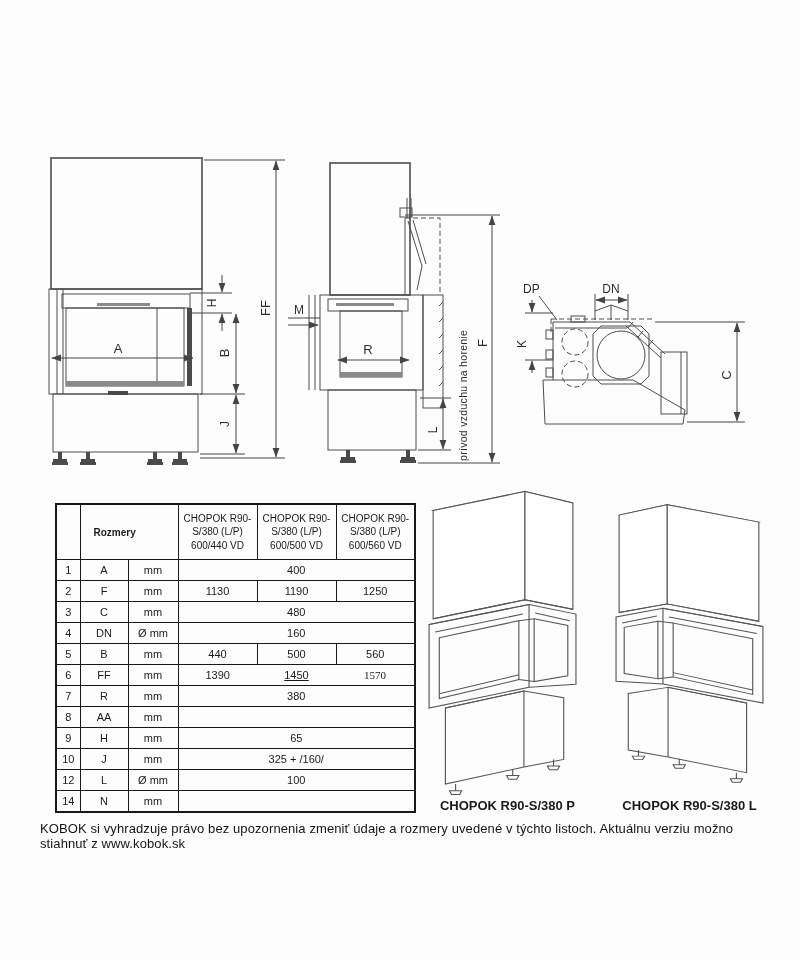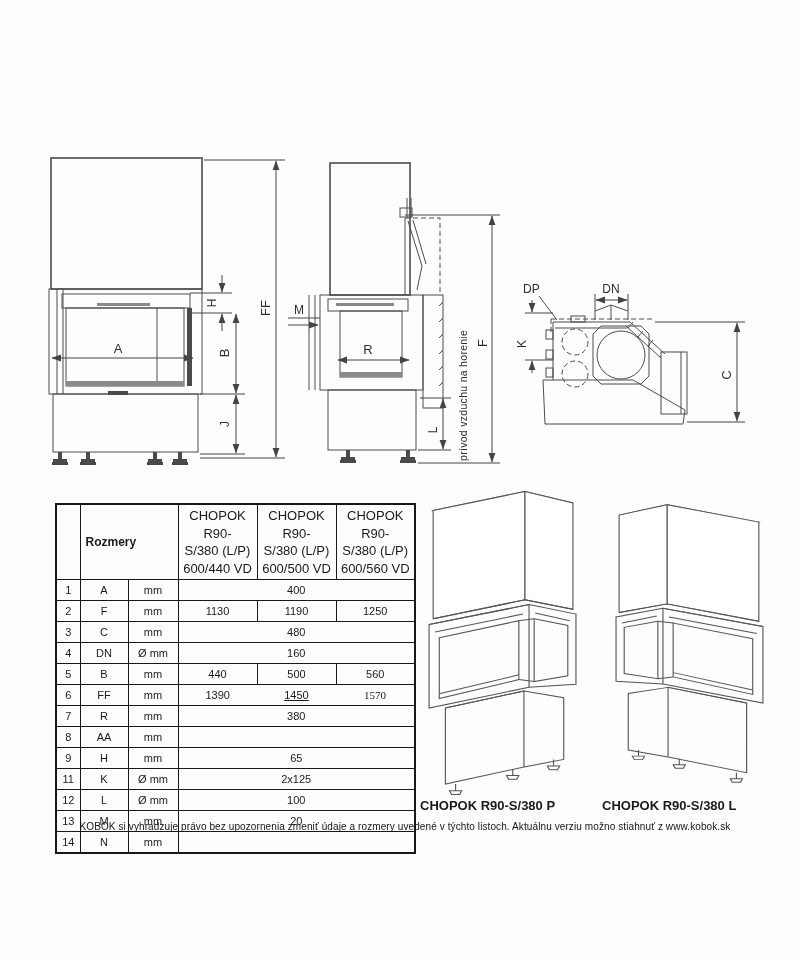--- a/index.html
+++ b/index.html
@@ -23,34 +23,34 @@
   
   table.spec{
     border-collapse:collapse;table-layout:fixed;width:360px;
     border:2px solid #181818;font-size:11px;
   }
   table.spec td,table.spec th{
     border:1.4px solid #181818;text-align:center;vertical-align:middle;
     padding:1px 1px;height:18px;overflow:hidden;
   }
   table.spec th.prod{
-    font-weight:normal;font-size:13px;line-height:1.35;white-space:pre-line;
+    font-weight:normal;font-size:10px;line-height:1.35;white-space:pre-line;
     height:50px;padding:2px 3px;
   }
-  table.spec th.rozmery{font-size:12px;text-align:left;padding-left:5px;font-weight:bold;}
+  table.spec th.rozmery{font-size:10px;text-align:left;padding-left:13px;font-weight:bold;}
   table.spec col.c-num{width:24px;}
   table.spec col.c-dim{width:48px;}
   table.spec col.c-unit{width:50px;}
   table.spec col.c-v{width:79px;}
   table.spec tr.seam td.v1{border-right:none;}
   table.spec tr.seam td.v2{border-left:none;border-right:none;text-decoration:underline;}
   table.spec tr.seam td.v3{border-left:none;font-family:Liberation Serif, serif;}
 
-  .caption{font-weight:bold;font-size:13px;}
-  .footer{font-size:10px;color:#141414;letter-spacing:0.1px;text-align:center;}
+  .caption{font-weight:bold;font-size:13px;text-align:center;}
+  .footer{font-size:13px;color:#141414;letter-spacing:0.1px;}
 </style>
 </head>
 <body>
 
 <svg width="0" height="0" class="abs" style="left:0;top:0" aria-hidden="true">
   <defs>
     <marker id="arr" viewBox="0 0 10 8" refX="9" refY="4" markerWidth="10" markerHeight="8" orient="auto-start-reverse">
       <path d="M0,0.6 L9.6,4 L0,7.4 Z" fill="#444"></path>
     </marker>
   </defs>
@@ -299,36 +299,30 @@
     <td>mm</td>
     <td colspan="3"></td>
   </tr>
   <tr>
     <td>9</td>
     <td>H</td>
     <td>mm</td>
     <td colspan="3">65</td>
   </tr>
   <tr>
-    <td>11</td>
-    <td>K</td>
-    <td>Ø mm</td>
-    <td colspan="3">2x125</td>
+    <td>10</td>
+    <td>J</td>
+    <td>mm</td>
+    <td colspan="3">325 + /160/</td>
   </tr>
   <tr>
     <td>12</td>
     <td>L</td>
     <td>Ø mm</td>
     <td colspan="3">100</td>
-  </tr>
-  <tr>
-    <td>13</td>
-    <td>M</td>
-    <td>mm</td>
-    <td colspan="3">20</td>
   </tr>
   <tr>
     <td>14</td>
     <td>N</td>
     <td>mm</td>
     <td colspan="3"></td>
   </tr>
 </tbody>
   </table>
 

